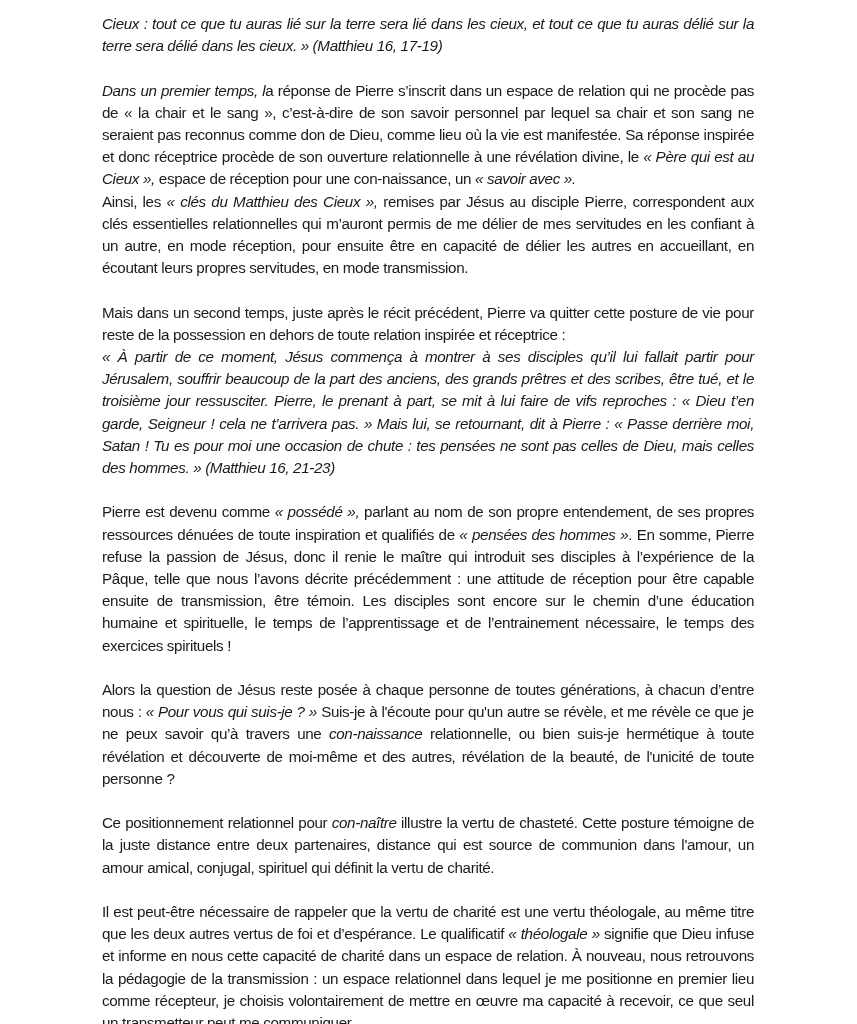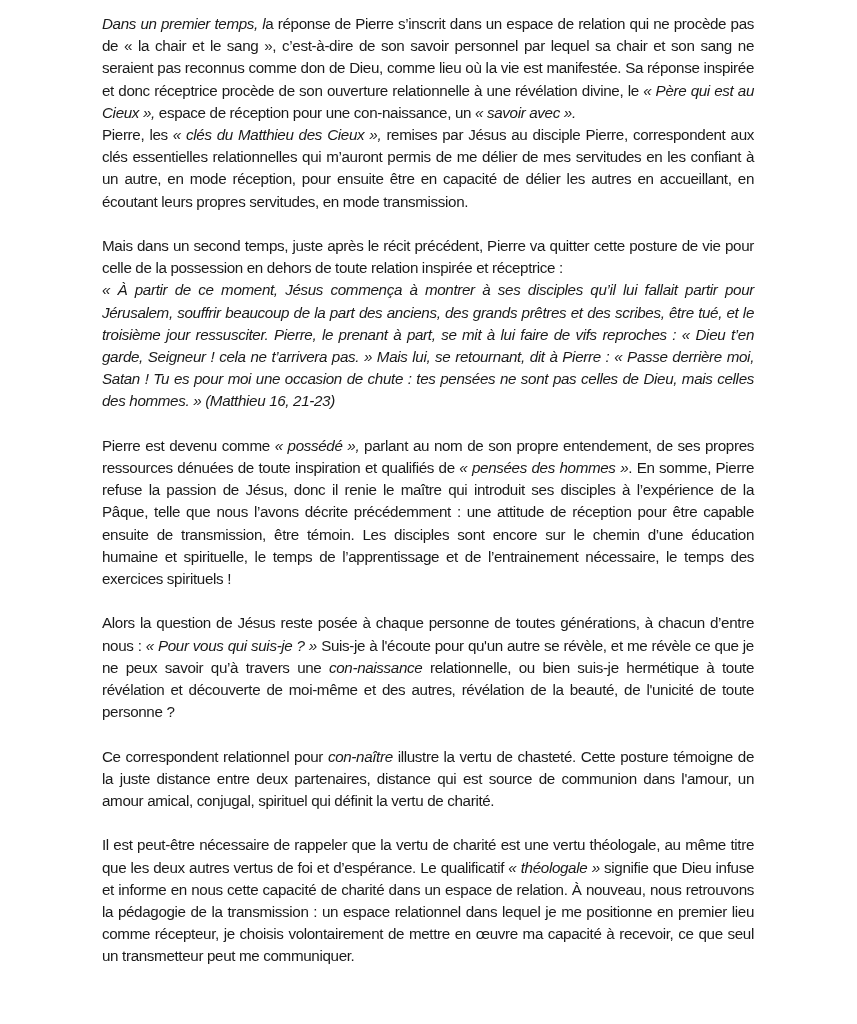--- a/index.html
+++ b/index.html
@@ -29,46 +29,49 @@
     text-align: justify;
   }
   .para.tight { margin-bottom: 0; }
   em { font-style: italic; }
 </style>
 </head>
 <body>
 
 <div class="page">
 
+  <p class="para">
+    <em>Cieux : tout ce que tu auras lié sur la terre sera lié dans les cieux, et tout ce que tu auras délié sur la terre sera délié dans les cieux. » (Matthieu 16, 17-19)</em>
+  </p>
 
   <p class="para tight">
     <em>Dans un premier temps, l</em><span>a réponse de Pierre s’inscrit dans un espace de relation qui ne procède pas de « la chair et le sang », c’est-à-dire de son savoir personnel par lequel sa chair et son sang ne seraient pas reconnus comme don de Dieu, comme lieu où la vie est manifestée. Sa réponse inspirée et donc réceptrice procède de son ouverture relationnelle à une révélation divine, le </span><em>« Père qui est au Cieux »,</em><span> espace de réception pour une con-naissance, un </span><em>« savoir avec ».</em>
   </p>
 
   <p class="para">
-    <span>Pierre, les </span><em>« clés du Matthieu des Cieux »,</em><span> remises par Jésus au disciple Pierre, correspondent aux clés essentielles relationnelles qui m’auront permis de me délier de mes servitudes en les confiant à un autre, en mode réception, pour ensuite être en capacité de délier les autres en accueillant, en écoutant leurs propres servitudes, en mode transmission.</span>
+    <span>Ainsi, les </span><em>« clés du Matthieu des Cieux »,</em><span> remises par Jésus au disciple Pierre, correspondent aux clés essentielles relationnelles qui m’auront permis de me délier de mes servitudes en les confiant à un autre, en mode réception, pour ensuite être en capacité de délier les autres en accueillant, en écoutant leurs propres servitudes, en mode transmission.</span>
   </p>
 
   <p class="para tight">
-    <span>Mais dans un second temps, juste après le récit précédent, Pierre va quitter cette posture de vie pour celle de la possession en dehors de toute relation inspirée et réceptrice :</span>
+    <span>Mais dans un second temps, juste après le récit précédent, Pierre va quitter cette posture de vie pour reste de la possession en dehors de toute relation inspirée et réceptrice :</span>
   </p>
 
   <p class="para">
     <em>« À partir de ce moment, Jésus commença à montrer à ses disciples qu’il lui fallait partir pour Jérusalem, souffrir beaucoup de la part des anciens, des grands prêtres et des scribes, être tué, et le troisième jour ressusciter. Pierre, le prenant à part, se mit à lui faire de vifs reproches : « Dieu t’en garde, Seigneur ! cela ne t’arrivera pas. » Mais lui, se retournant, dit à Pierre : « Passe derrière moi, Satan ! Tu es pour moi une occasion de chute : tes pensées ne sont pas celles de Dieu, mais celles des hommes. » (Matthieu 16, 21-23)</em>
   </p>
 
   <p class="para">
     <span>Pierre est devenu comme </span><em>« possédé »,</em><span> parlant au nom de son propre entendement, de ses propres ressources dénuées de toute inspiration et qualifiés de </span><em>« pensées des hommes »</em><span>. En somme, Pierre refuse la passion de Jésus, donc il renie le maître qui introduit ses disciples à l’expérience de la Pâque, telle que nous l’avons décrite précédemment : une attitude de réception pour être capable ensuite de transmission, être témoin. Les disciples sont encore sur le chemin d’une éducation humaine et spirituelle, le temps de l’apprentissage et de l’entrainement nécessaire, le temps des exercices spirituels !</span>
   </p>
 
   <p class="para">
     <span>Alors la question de Jésus reste posée à chaque personne de toutes générations, à chacun d’entre nous : </span><em>« Pour vous qui suis-je ? »</em><span> Suis-je à l'écoute pour qu'un autre se révèle, et me révèle ce que je ne peux savoir qu’à travers une </span><em>con-naissance</em><span> relationnelle, ou bien suis-je hermétique à toute révélation et découverte de moi-même et des autres, révélation de la beauté, de l'unicité de toute personne ?</span>
   </p>
 
   <p class="para">
-    <span>Ce correspondent relationnel pour </span><em>con-naître</em><span> illustre la vertu de chasteté. Cette posture témoigne de la juste distance entre deux partenaires, distance qui est source de communion dans l'amour, un amour amical, conjugal, spirituel qui définit la vertu de charité.</span>
+    <span>Ce positionnement relationnel pour </span><em>con-naître</em><span> illustre la vertu de chasteté. Cette posture témoigne de la juste distance entre deux partenaires, distance qui est source de communion dans l'amour, un amour amical, conjugal, spirituel qui définit la vertu de charité.</span>
   </p>
 
   <p class="para tight">
     <span>Il est peut-être nécessaire de rappeler que la vertu de charité est une vertu théologale, au même titre que les deux autres vertus de foi et d’espérance. Le qualificatif </span><em>« théologale »</em><span> signifie que Dieu infuse et informe en nous cette capacité de charité dans un espace de relation. À nouveau, nous retrouvons la pédagogie de la transmission : un espace relationnel dans lequel je me positionne en premier lieu comme récepteur, je choisis volontairement de mettre en œuvre ma capacité à recevoir, ce que seul un transmetteur peut me communiquer.</span>
   </p>
 
 </div>
 
 </body></html>

